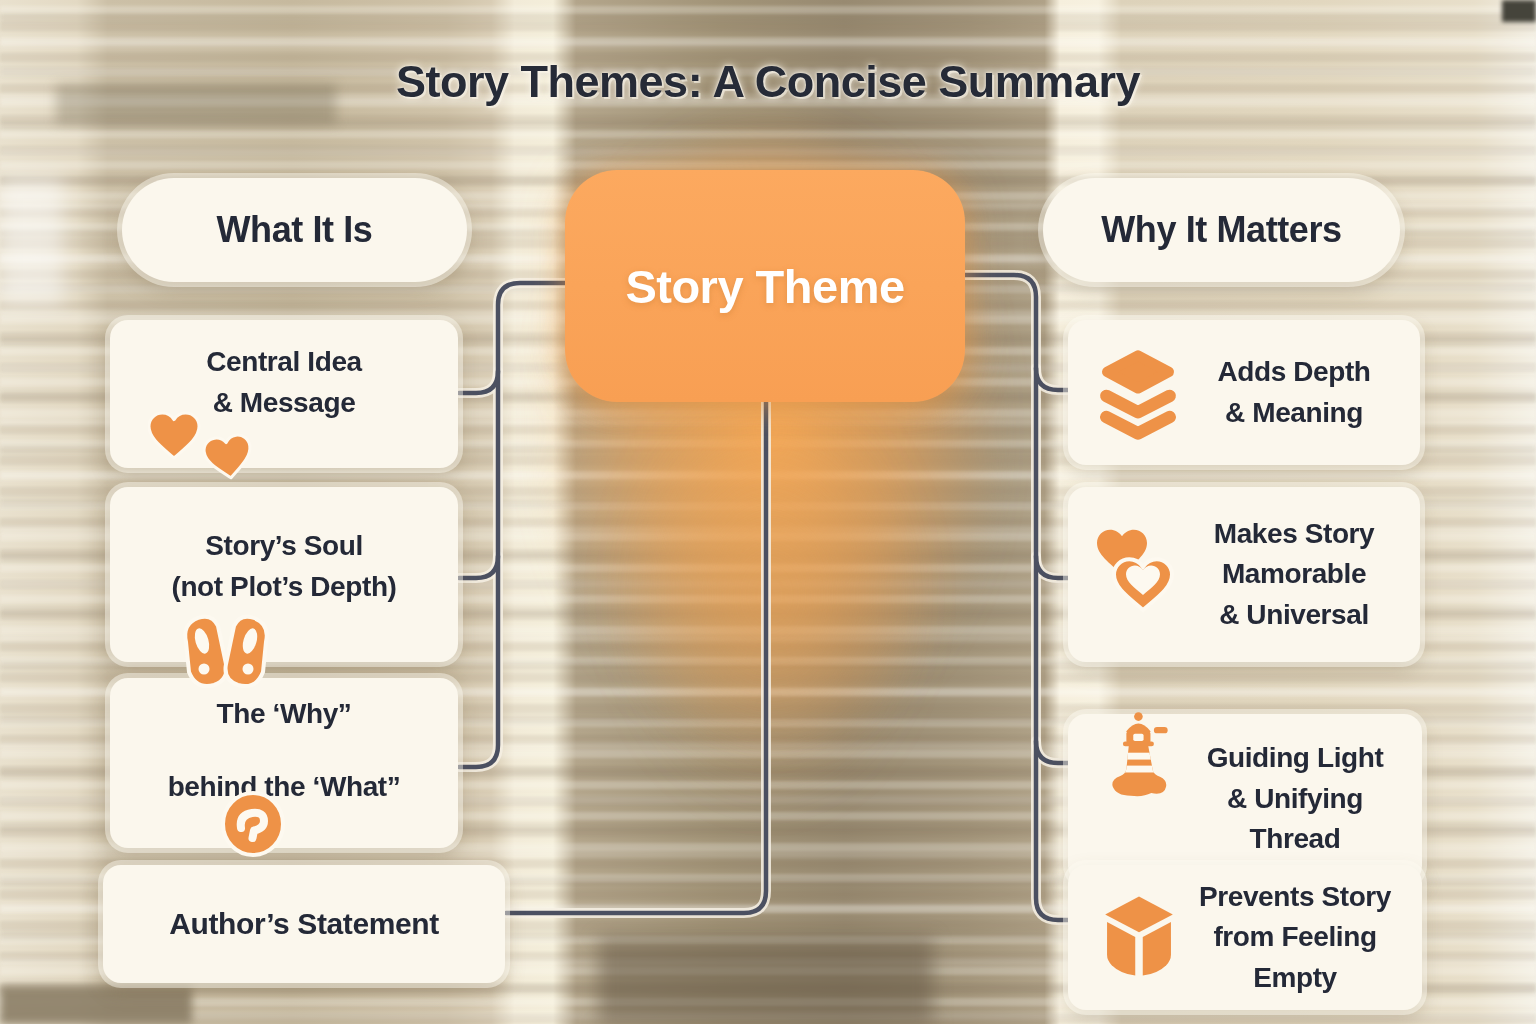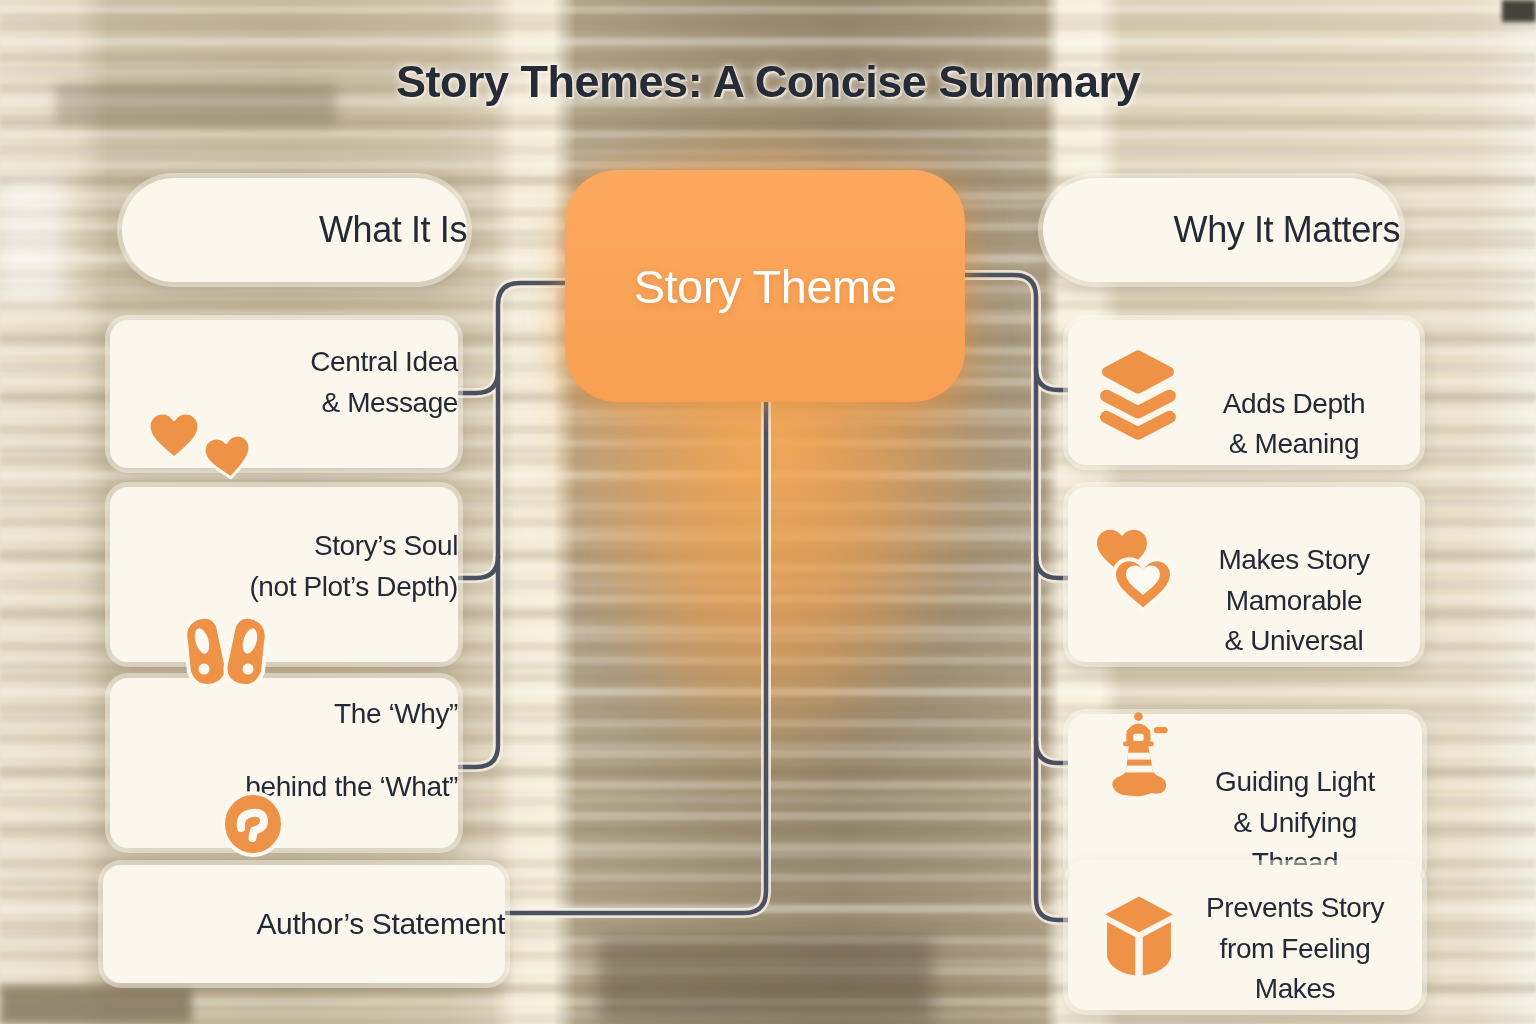--- a/index.html
+++ b/index.html
@@ -41,29 +41,29 @@
   .wires{position:absolute;left:0;top:0;z-index:2;}
 
   
   .title{position:absolute;left:0;right:0;top:56px;z-index:3;text-align:center;
     font-size:45px;font-weight:700;letter-spacing:-.5px;color:#262b37;
     text-shadow:0 0 8px rgba(252,248,238,.95),0 0 3px rgba(252,248,238,.95),2px 2px 0 rgba(250,244,230,.55);}
 
   
   .card{position:absolute;z-index:3;background:#fbf7ed;
     box-shadow:0 0 0 5px rgba(255,252,244,.45), 0 8px 20px rgba(115,96,66,.28);
-    display:flex;flex-direction:column;align-items:flex-end;justify-content:center;
-    color:#242937;font-weight:400;text-align:center;letter-spacing:-.4px;}
+    display:flex;flex-direction:column;align-items:center;justify-content:center;
+    color:#242937;font-weight:700;text-align:center;letter-spacing:-.4px;}
   .pill{border-radius:54px;font-size:36px;}
   .item{border-radius:18px;font-size:28px;line-height:1.45;}
   .center-node{position:absolute;z-index:3;left:565px;top:170px;width:400px;height:232px;border-radius:52px;
     background:linear-gradient(180deg,#fca95f,#f89f53);
     box-shadow:0 0 40px rgba(248,165,85,.55), 0 8px 24px rgba(170,110,45,.25);
     display:flex;align-items:center;justify-content:center;}
-  .center-node .label{color:#fff;font-size:47px;font-weight:400;letter-spacing:-.5px;
+  .center-node .label{color:#fff;font-size:47px;font-weight:700;letter-spacing:-.5px;
     text-shadow:0 2px 6px rgba(190,115,40,.35);}
 
   .l-header{left:122px;top:178px;width:345px;height:104px;}
   .r-header{left:1043px;top:178px;width:357px;height:104px;}
   .l-item1{left:110px;top:320px;width:348px;height:148px;padding-bottom:22px;box-sizing:border-box;}
   .l-item2{left:110px;top:487px;width:348px;height:175px;padding-bottom:16px;box-sizing:border-box;}
   .l-item3{left:110px;top:678px;width:348px;height:170px;padding-bottom:24px;box-sizing:border-box;gap:32px;}
   .l-item4{left:103px;top:865px;width:402px;height:118px;font-size:30px;}
 
   .r-item{flex-direction:row;justify-content:flex-start;padding-left:120px;box-sizing:border-box;}
@@ -174,21 +174,21 @@
       <span>Guiding Light</span><br>
       <span>&amp; Unifying</span><br>
       <span>Thread</span>
     </div>
   </div>
 
   <div class="card item r-item r-item4">
     <div class="txt">
       <span>Prevents Story</span><br>
       <span>from Feeling</span><br>
-      <span>Makes</span>
+      <span>Empty</span>
     </div>
   </div>
 
   <svg class="icon ic-hearts" width="110" height="76" viewBox="0 0 110 76">
     <g fill="#ee9247" stroke="#fdf9f0" stroke-width="3" stroke-linejoin="round">
       <path d="M26 52 C13.5 41 1 32 1 20.3 C1 12.9 7 7 14.3 7 C19 7 23.4 9.5 26 13.6 C28.6 9.5 33 7 37.7 7 C45 7 51 12.9 51 20.3 C51 32 38.5 41 26 52 Z"></path>
       <path d="M80 72 C68.5 62 57 53.6 57 42.8 C57 36 62.5 30.5 69.3 30.5 C73.6 30.5 77.6 32.8 80 36.5 C82.4 32.8 86.4 30.5 90.7 30.5 C97.5 30.5 103 36 103 42.8 C103 53.6 91.5 62 80 72 Z" transform="rotate(-8 80 50)"></path>
     </g>
   </svg>
 

